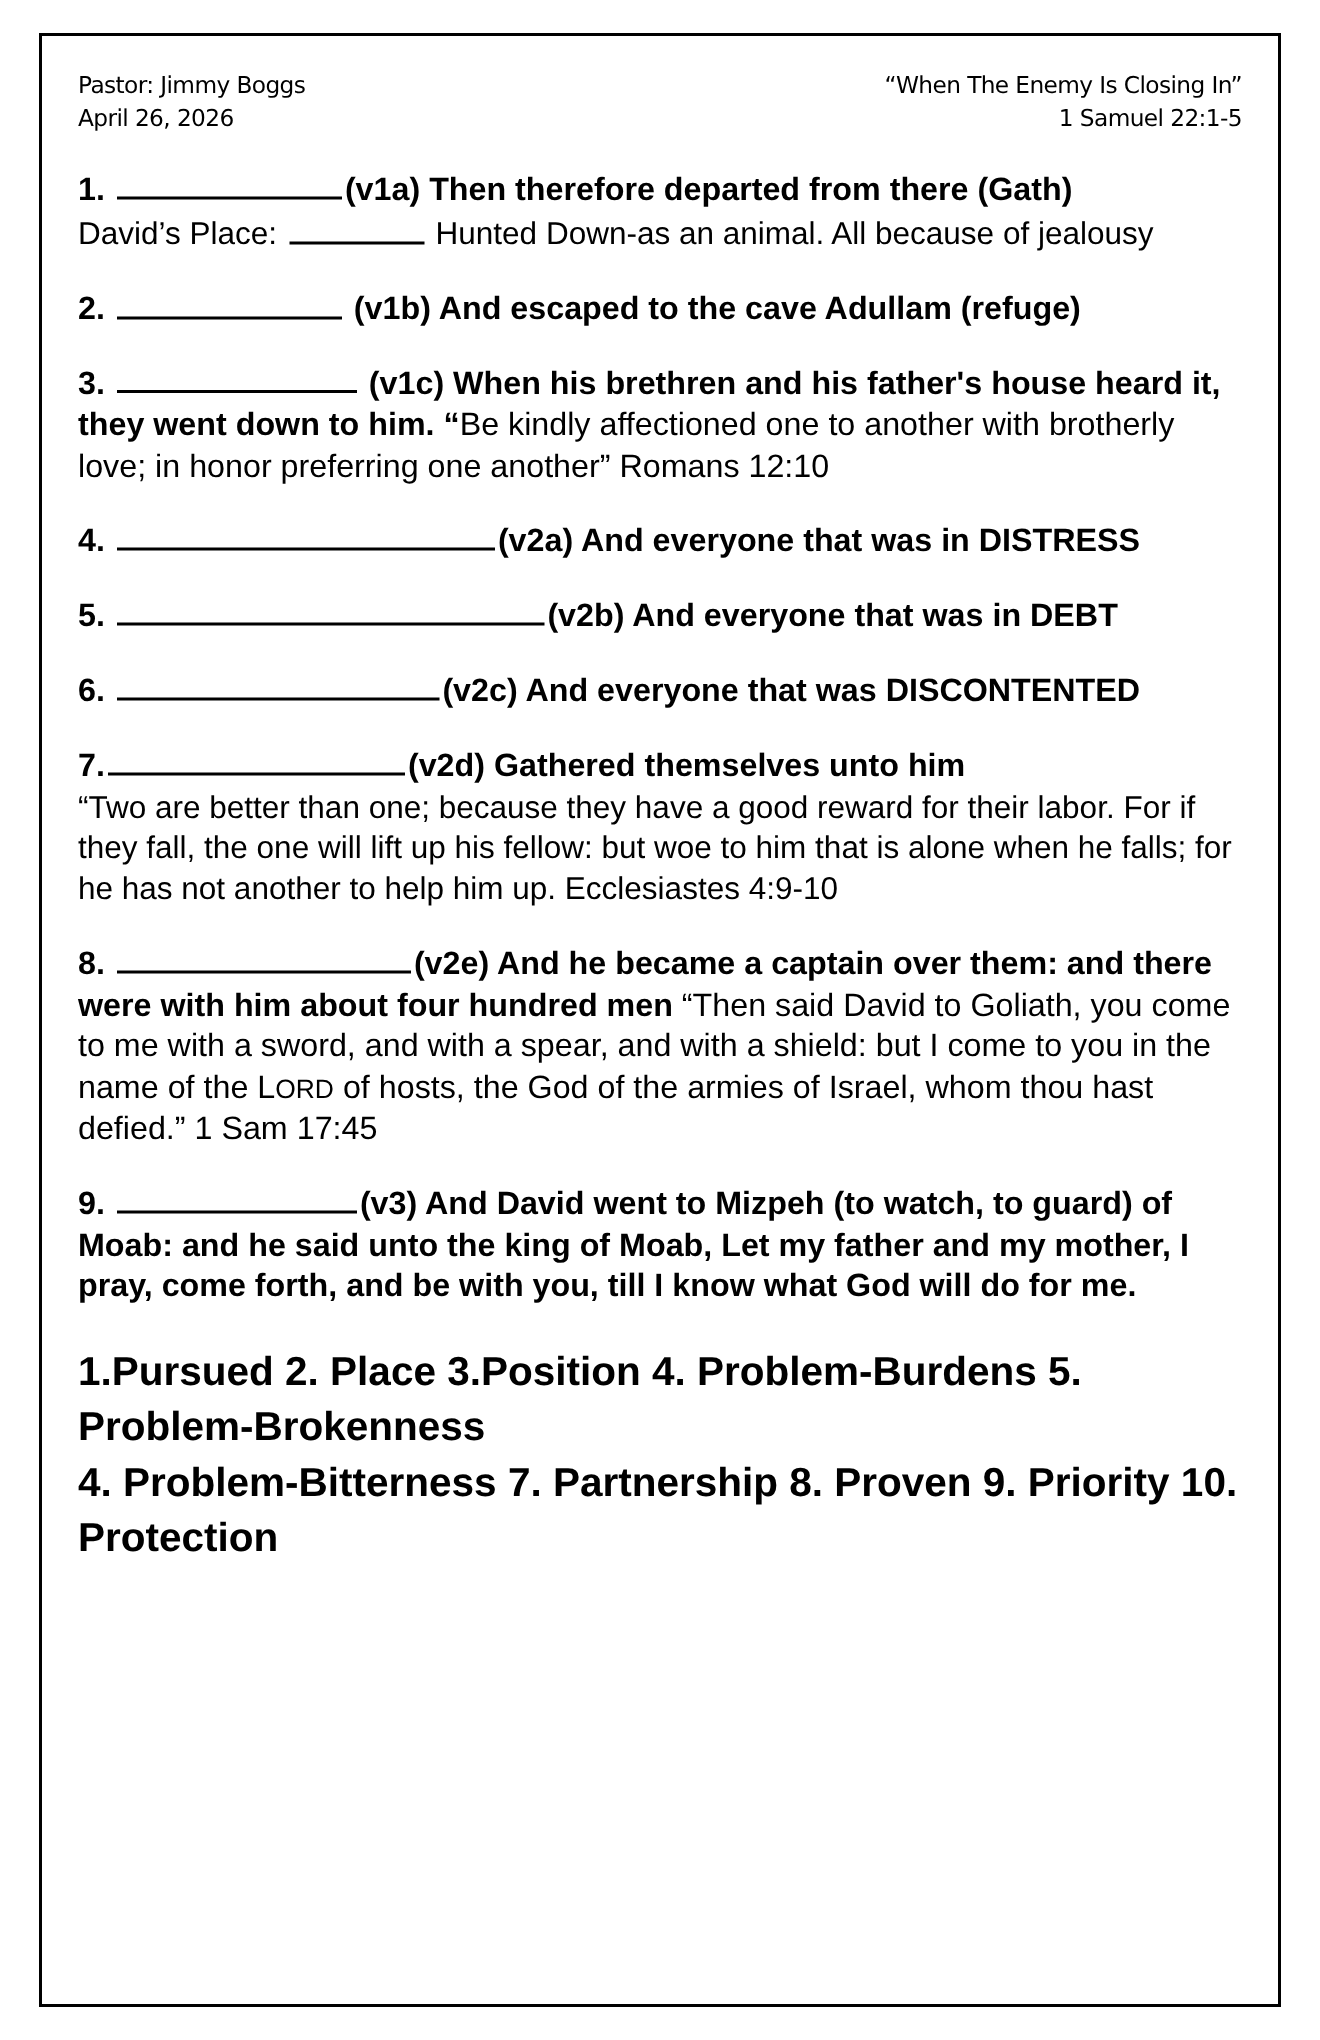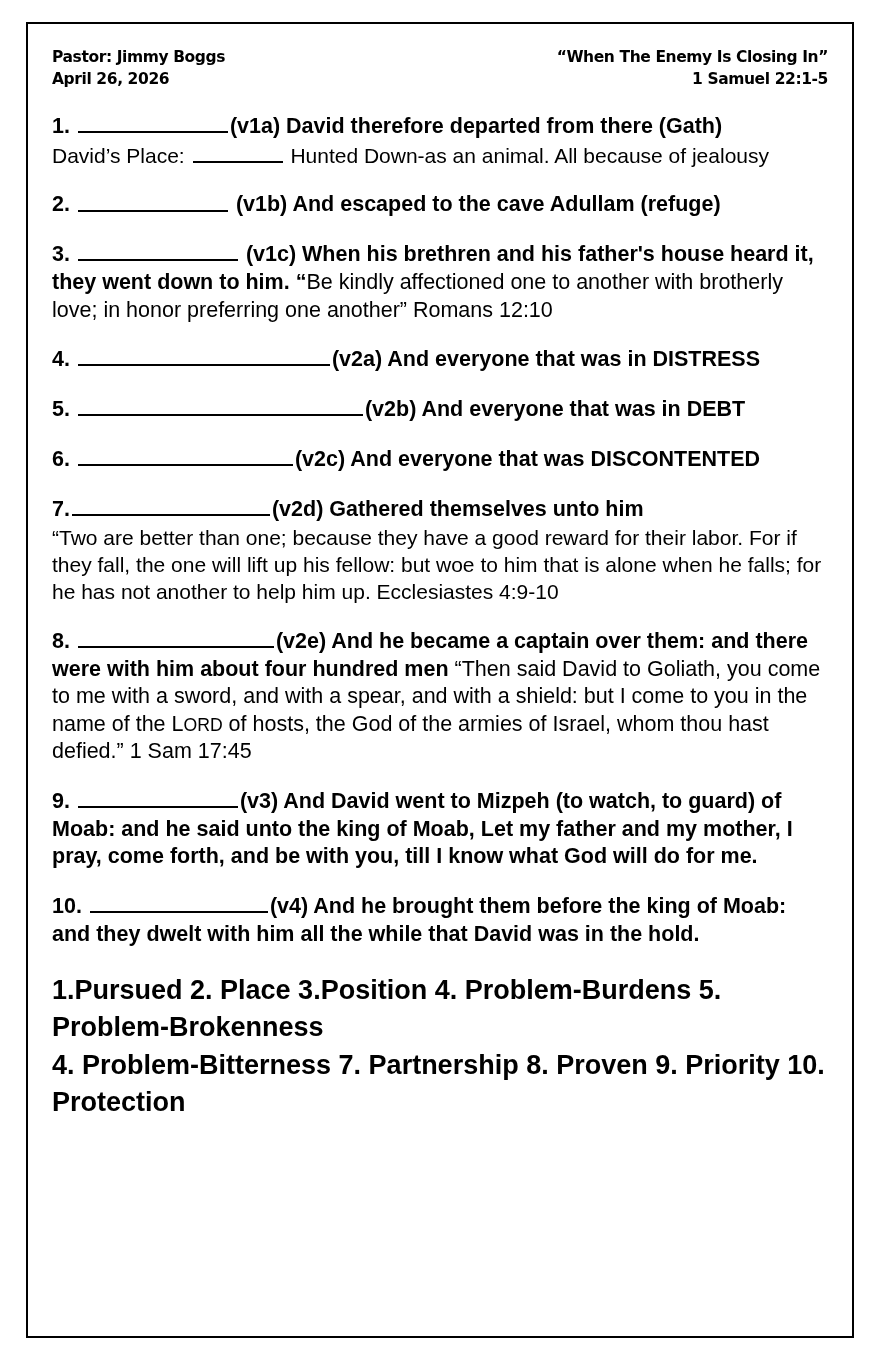--- a/index.html
+++ b/index.html
@@ -27,21 +27,21 @@
     border: 2px solid #000;
     padding: 22px 24px 10px 24px;
     position: relative;
   }
   
   .hdr {
     display: flex;
     justify-content: space-between;
     align-items: flex-start;
     font-family: "DejaVu Sans", sans-serif;
-    font-weight: bold;
+    font-weight: normal;
     font-size: 15.5px;
     letter-spacing: -0.4px;
     line-height: 1.45;
   }
   .hdr-left { text-align: left; }
   .hdr-right { text-align: right; }
 
   
   .block { margin-top: 20px; }
 
@@ -93,21 +93,21 @@
       </div>
       <div class="hdr-right">
         <div>“When The Enemy Is Closing In”</div>
         <div>1 Samuel 22:1-5</div>
       </div>
     </div>
 
     <div class="block">
       <div class="line b">
         <span>1.</span>
-        <span class="fill w1"></span><span>(v1a) David therefore departed from there (Gath)</span>
+        <span class="fill w1"></span><span>(v1a) Then therefore departed from there (Gath)</span>
       </div>
       <div class="line sub">
         <span>David’s Place:</span>
         <span class="fill w2"></span>
         <span>Hunted Down-as an animal. All because of jealousy</span>
       </div>
     </div>
 
     <div class="block">
       <div class="line b">
@@ -161,26 +161,20 @@
       </div>
     </div>
 
     <div class="block">
       <div class="line b">
         <span>9.</span>
         <span class="fill w11"></span><span>(v3) And David went to Mizpeh (to watch, to guard) of Moab: and he said unto the king of Moab, Let my father and my mother, I pray, come forth, and be with you, till I know what God will do for me.</span>
       </div>
     </div>
 
-    <div class="block">
-      <div class="line b">
-        <span>10.</span>
-        <span class="fill w12"></span><span>(v4)  And he brought them before the king of Moab: and they dwelt with him all the while that David was in the hold.</span>
-      </div>
-    </div>
 
     <div class="summary">
       <div>1.Pursued  2. Place  3.Position 4. Problem-Burdens 5. Problem-Brokenness</div>
       <div>4. Problem-Bitterness 7. Partnership 8. Proven 9. Priority  10. Protection</div>
     </div>
 
   </div>
 </div>
 
 </body></html>

